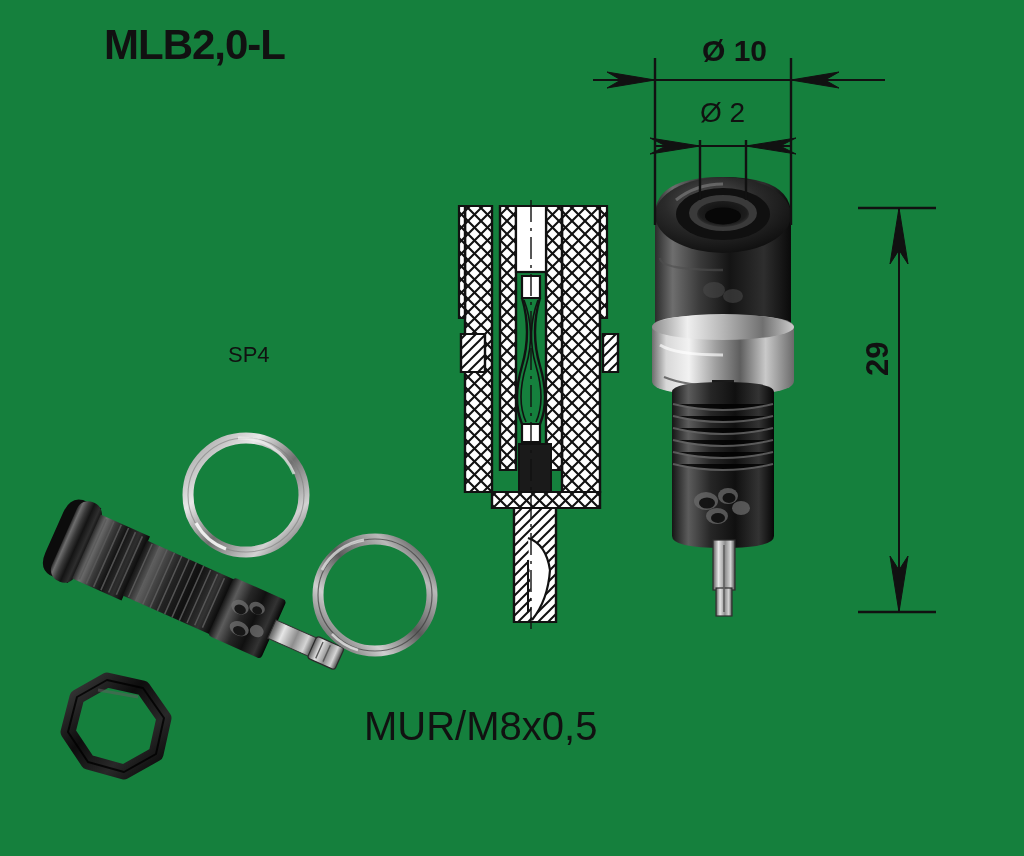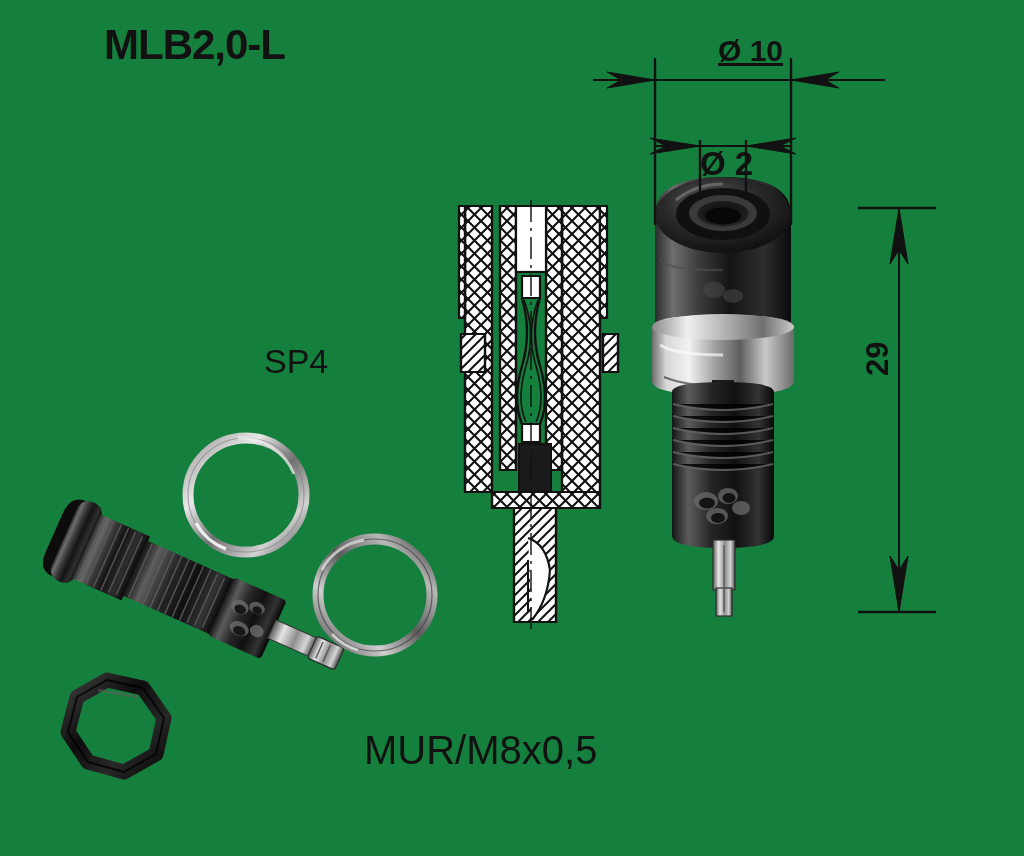--- a/index.html
+++ b/index.html
@@ -31,43 +31,40 @@
   #part-title {
     left: 104px;
     top: 24px;
     font-size: 42px;
     font-weight: bold;
     letter-spacing: -1px;
   }
   #label-sp4 {
     left: 228px;
     top: 344px;
-    font-size: 34px;
+    font-size: 22px;
     font-weight: normal;
-    margin-left: 36px;
   }
   #label-mur {
     left: 364px;
-    top: 730px;
+    top: 706px;
     font-size: 40px;
     font-weight: normal;
   }
   #dim-d10-text {
-    left: 718px;
+    left: 702px;
     top: 36px;
     font-size: 30px;
     font-weight: bold;
-    text-decoration: underline;
   }
   #dim-d2-text {
     left: 700px;
     top: 99px;
-    font-size: 33px;
-    font-weight: bold;
-    margin-top: 48px;
+    font-size: 28px;
+    font-weight: normal;
   }
   #dim-29-text {
     left: 862px;
     top: 376px;
     font-size: 31px;
     font-weight: bold;
     transform: rotate(-90deg);
     transform-origin: left top;
   }
 

